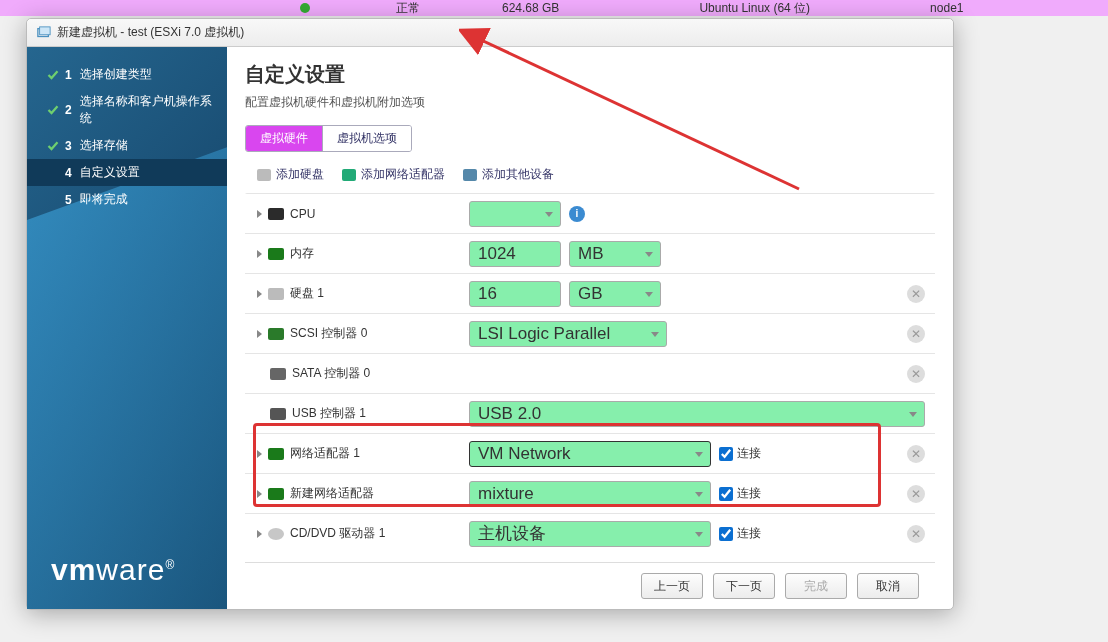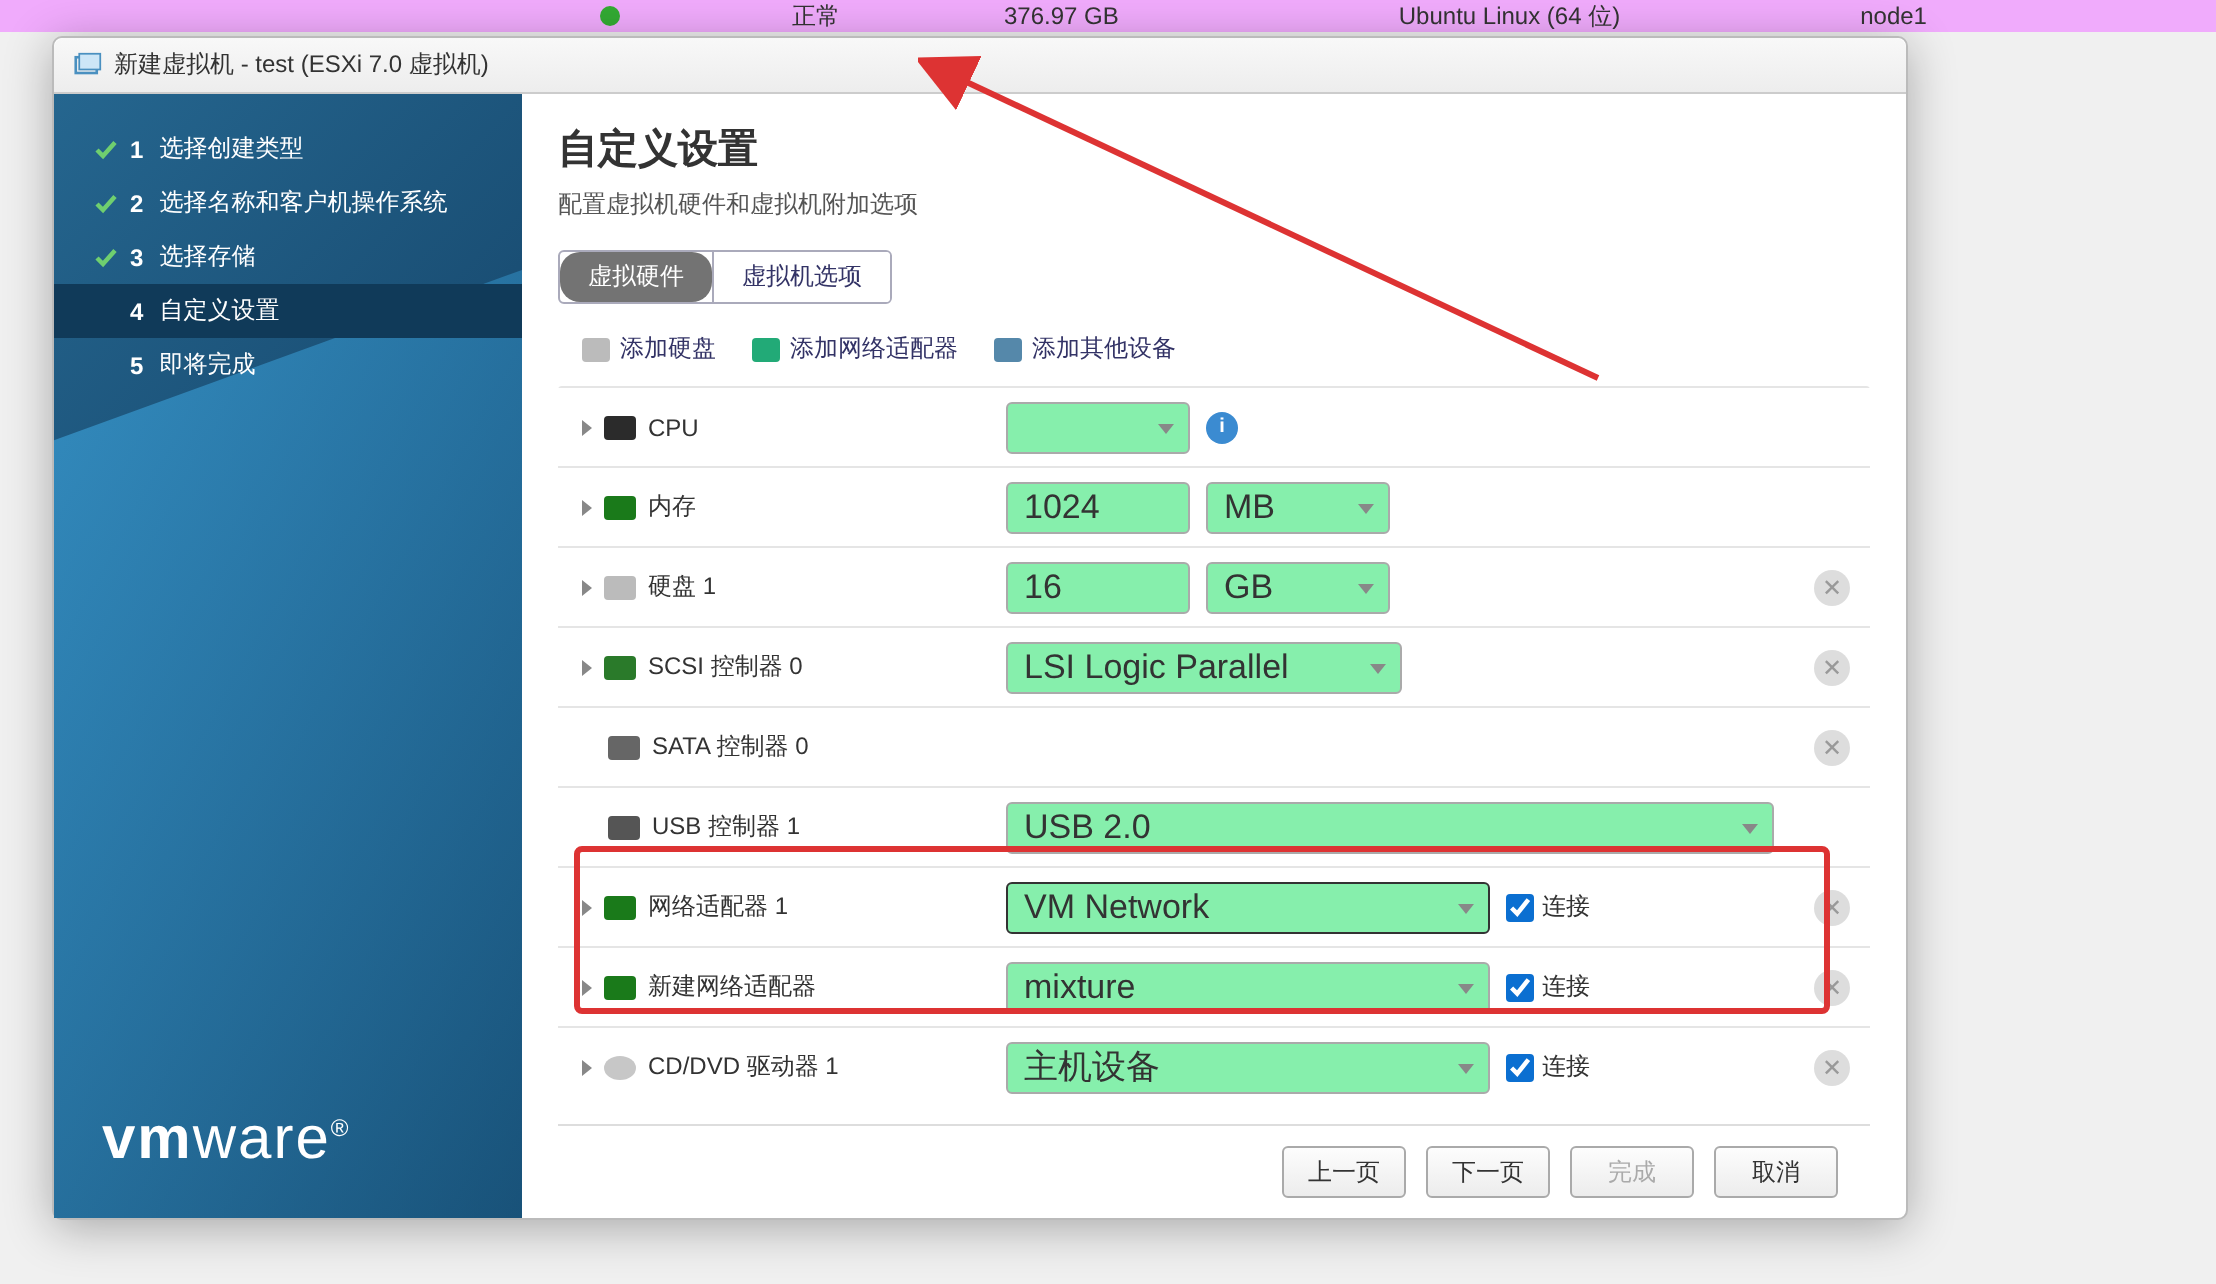--- a/index.html
+++ b/index.html
@@ -47,21 +47,21 @@
 .step-indent{ width:12px; display:inline-block;}
 .logo { margin-top:auto; margin-bottom:22px; margin-left:24px; color:#fff; font-size:30px; letter-spacing:1px; font-weight:300; position:relative; z-index:2;}
 .logo b{ font-weight:700; }
 
 .main { flex:1; padding: 14px 18px 0 18px; display:flex; flex-direction:column; min-height:0; }
 .main h2 { font-size: 20px; font-weight:bold; color:#333; margin-bottom:6px;}
 .main .subtitle { font-size:12px; color:#555; margin-bottom:14px;}
 
 .tabs { display:flex; border:1px solid #aab; border-radius:3px; width:fit-content; overflow:hidden; margin-bottom:10px;}
 .tabs .tab { padding: 4px 14px; font-size:12px; color:#336; background:#fff; cursor:pointer; }
-.tabs .tab.active { background:#737373; color:#fff;border-radius:10px; }
+.tabs .tab.active { background:#d946ef; color:#fff; }
 .tabs .tab + .tab{ border-left:1px solid #aab;}
 
 .toolbar { display:flex; gap:18px; padding: 4px 6px 10px 12px; font-size:12px; color:#336; align-items:center;}
 .toolbar .tool { display:flex; align-items:center; gap:5px; cursor:pointer;}
 .tool-ico{ width:14px; height:12px; background:#bbb; display:inline-block; border-radius:2px;}
 .tool-ico.net{ background:#2a7; }
 .tool-ico.other{ background:#58a; }
 
 .form-scroll { flex:1; overflow:auto; border-radius:2px; position:relative;}
 .form-row {
@@ -108,21 +108,21 @@
 .btn{ min-width:62px; height:26px; border:1px solid #aaa; background:linear-gradient(#fdfdfd,#ececec); border-radius:3px; font-size:12px; color:#333; cursor:pointer;}
 .btn:disabled{ color:#aaa; cursor:default;}
 
 select.heavy{ border:1.5px solid #333;}
 </style>
 </head>
 <body>
 
 <div class="backdrop-bar">
   <span><span class="status-dot"></span><span>正常</span></span>
-  <span>376.97 GB</span>
+  <span>624.68 GB</span>
   <span>Ubuntu Linux (64 位)</span>
   <span>node1</span>
 </div>
 
 <div class="dialog">
   <div class="titlebar">
     <span class="vm-icon">
       <svg viewBox="0 0 16 16">
           <rect x="1" y="3" width="12" height="9" fill="none" stroke="#4a90c0" stroke-width="1.5"></rect>
           <rect x="3" y="1" width="12" height="9" fill="#cde6f7" stroke="#4a90c0" stroke-width="1"></rect>
@@ -261,21 +261,21 @@
             </div>
         </div>
 
         <div class="form-row">
           <div class="label">
               <span style="width:9px;display:inline-block"></span>
               <span class="dev-ico usb"></span>
               <span>USB 控制器 1</span>
             </div>
           <div class="ctrl">
-            <span class="select-wrap" style="flex:0 0 auto;"><select class="select wide" style="width:384px;"><option>USB 2.0</option></select></span>
+            <span class="select-wrap" style="flex:0 0 auto;"><select class="select wide" style="width:456px;"><option>USB 2.0</option></select></span>
           </div>
         </div>
 
         <div class="form-row">
           <div class="label">
               <span class="caret"></span>
               <span class="dev-ico nic"></span>
               <span>网络适配器 1</span>
             </div>
           <div class="ctrl">

